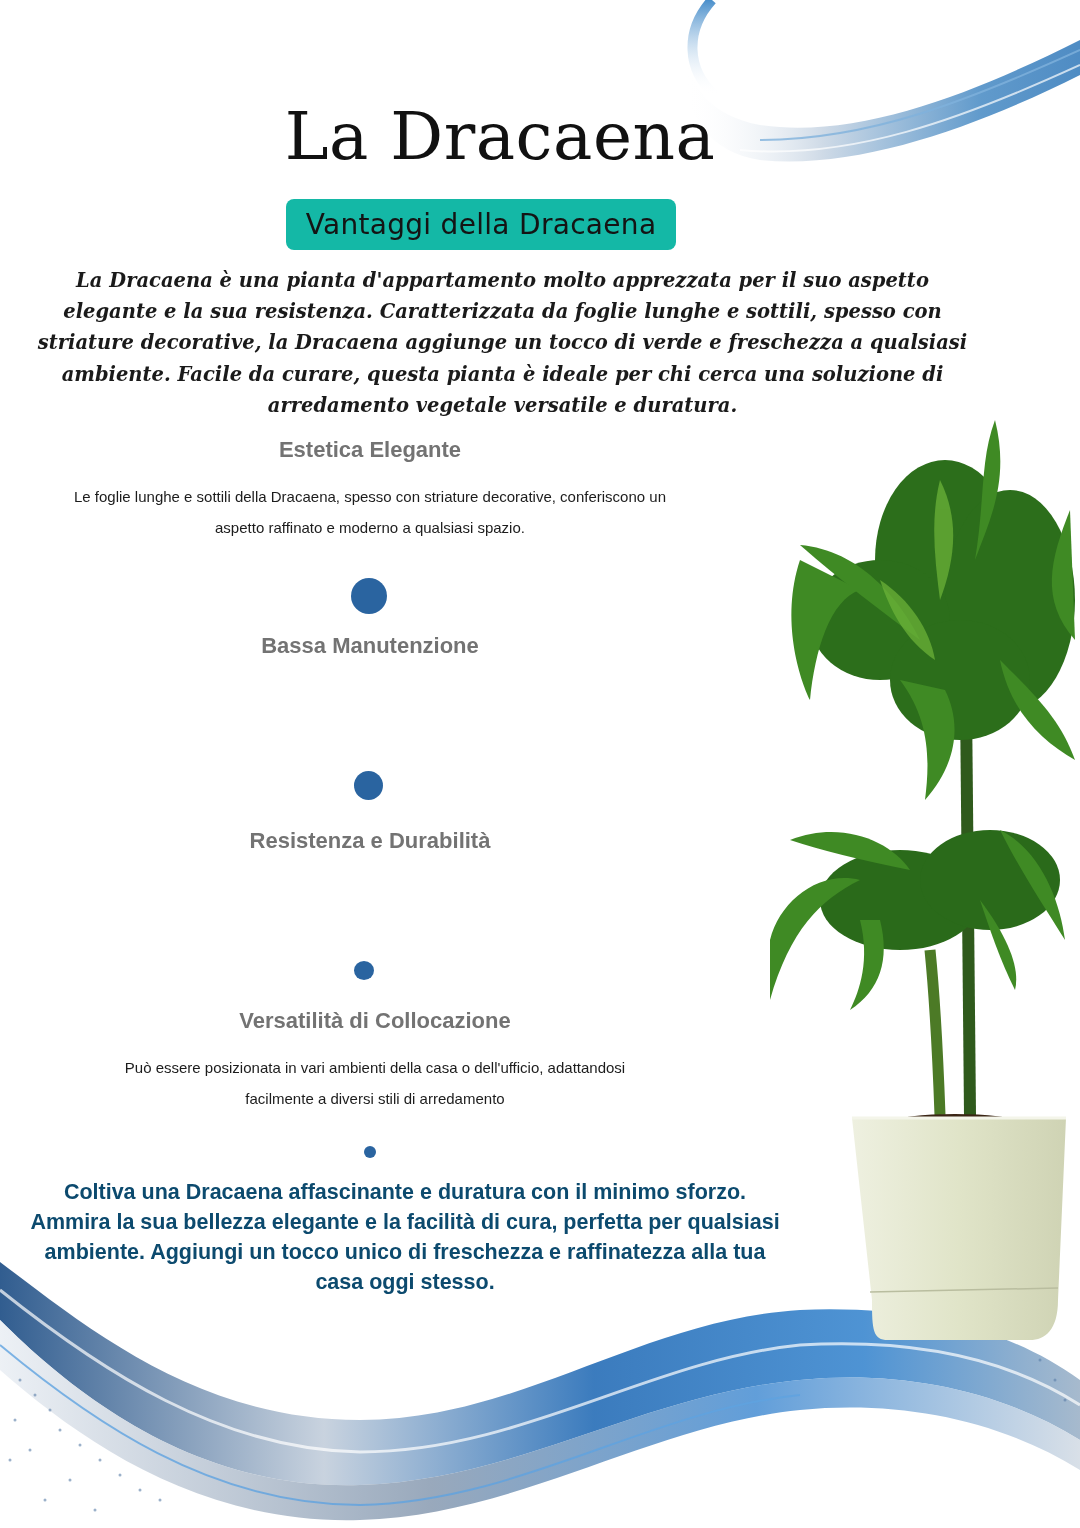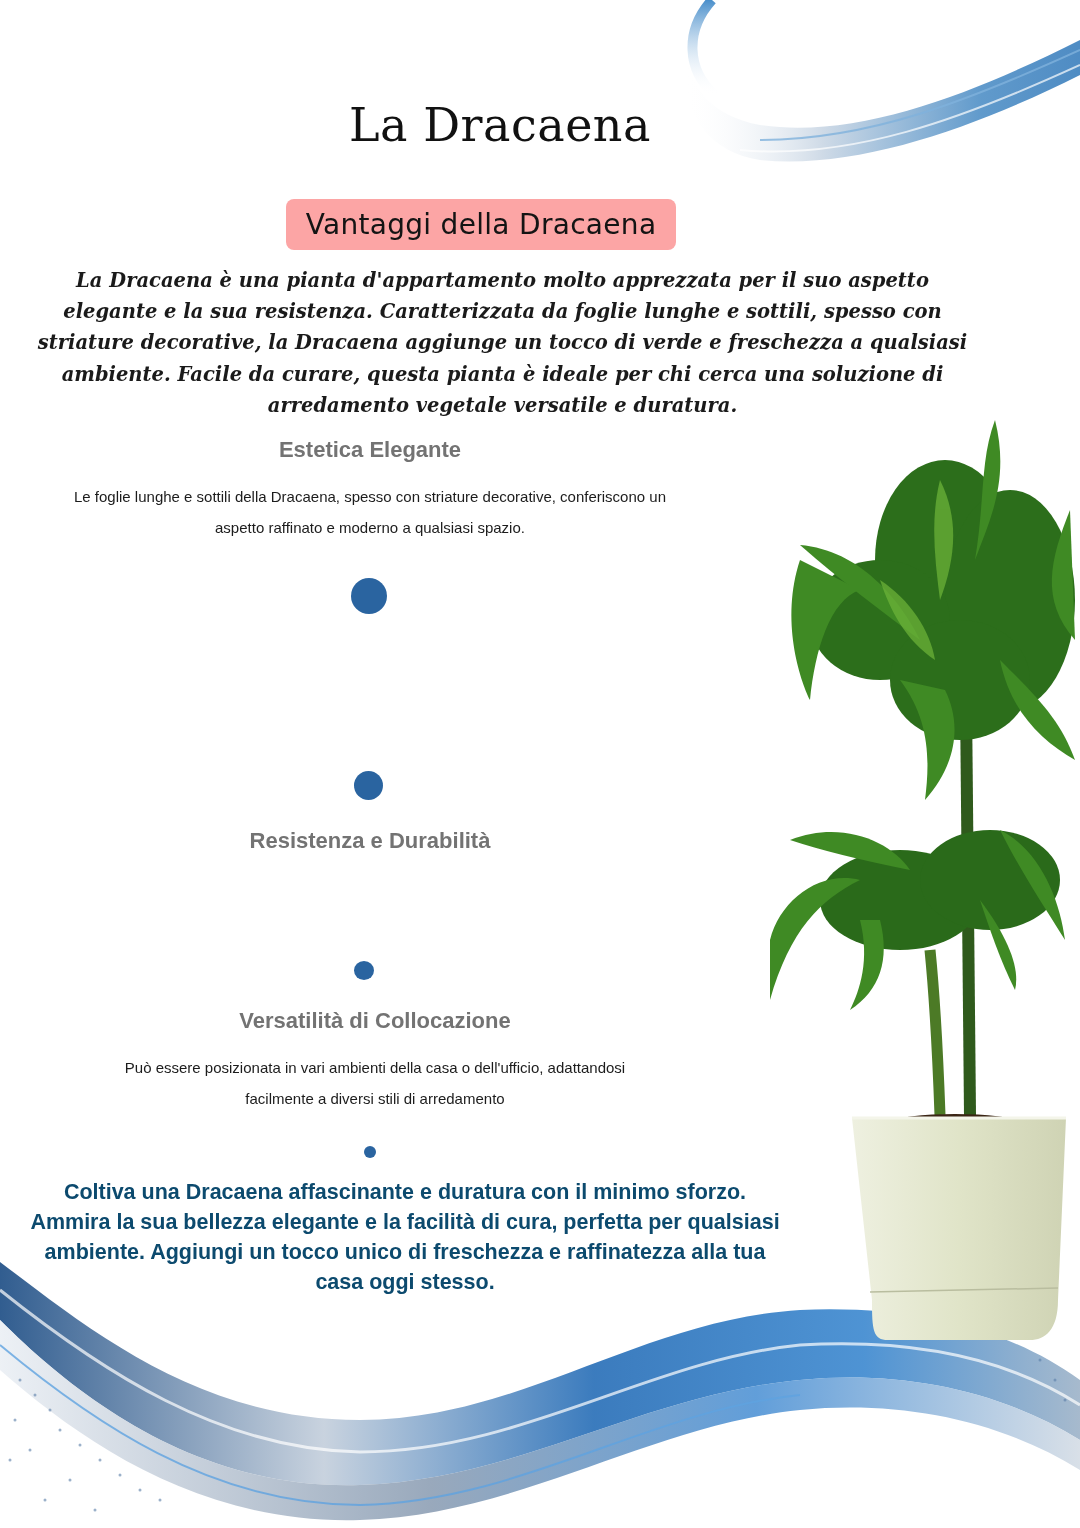--- a/index.html
+++ b/index.html
@@ -4,26 +4,26 @@
   <style>
     html, body { margin: 0; padding: 0; }
     body {
       width: 1080px; height: 1528px; position: relative; overflow: hidden;
       background: #ffffff; color: #111;
       font-family: "DejaVu Sans", sans-serif;
     }
     .layer { position: absolute; left: 0; top: 0; width: 1080px; height: 1528px; pointer-events: none; }
     .title {
       position: absolute; left: 0; width: 1000px; top: 98px; text-align: center;
-      font-family: "DejaVu Serif", serif; font-size: 46px; color: #111;
+      font-family: "DejaVu Serif", serif; font-size: 66px; color: #111;
       letter-spacing: 0.5px; margin: 0; font-weight: normal;
     }
     .badge {
       position: absolute; left: 286px; top: 199px; width: 390px; height: 51px;
-      background: #fca5a5; border-radius: 8px;
+      background: #14b8a6; border-radius: 8px;
       display: flex; align-items: center; justify-content: center;
       font-family: "DejaVu Sans", sans-serif; font-size: 28px; color: #141414; letter-spacing: 0.3px;
     }
     .intro {
       position: absolute; left: 30px; width: 945px; top: 265px; text-align: center;
       font-family: "DejaVu Serif", serif; font-weight: bold; font-size: 19.5px; line-height: 31.2px; color: #1a1a1a;
       margin: 0;
       font-style: italic;
     }
     .feature { position: absolute; left: 40px; width: 660px; text-align: center; }
@@ -161,20 +161,21 @@
 
 <p class="intro">La Dracaena è una pianta d'appartamento molto apprezzata per il suo aspetto elegante e la sua resistenza. Caratterizzata da foglie lunghe e sottili, spesso con striature decorative, la Dracaena aggiunge un tocco di verde e freschezza a qualsiasi ambiente. Facile da curare, questa pianta è ideale per chi cerca una soluzione di arredamento vegetale versatile e duratura.</p>
 
 <div class="feature" style="top:435px;">
   <h3>Estetica Elegante</h3>
   <p>Le foglie lunghe e sottili della Dracaena, spesso con striature decorative, conferiscono un aspetto raffinato e moderno a qualsiasi spazio.</p>
 </div>
 <div class="dot" style="left:351px; top:578px; width:36px; height:36px;"></div>
 
 <div class="feature" style="top:631px;">
+  <h3>Bassa Manutenzione</h3>
 </div>
 <div class="dot" style="left:354px; top:771px; width:29px; height:29px;"></div>
 
 <div class="feature" style="top:826px; left:30px; width:680px;">
   <h3>Resistenza e Durabilità</h3>
 </div>
 <div class="dot" style="left:354px; top:961px; width:20px; height:19px;"></div>
 
 <div class="feature" style="top:1006px; left:100px; width:550px;">
   <h3>Versatilità di Collocazione</h3>

